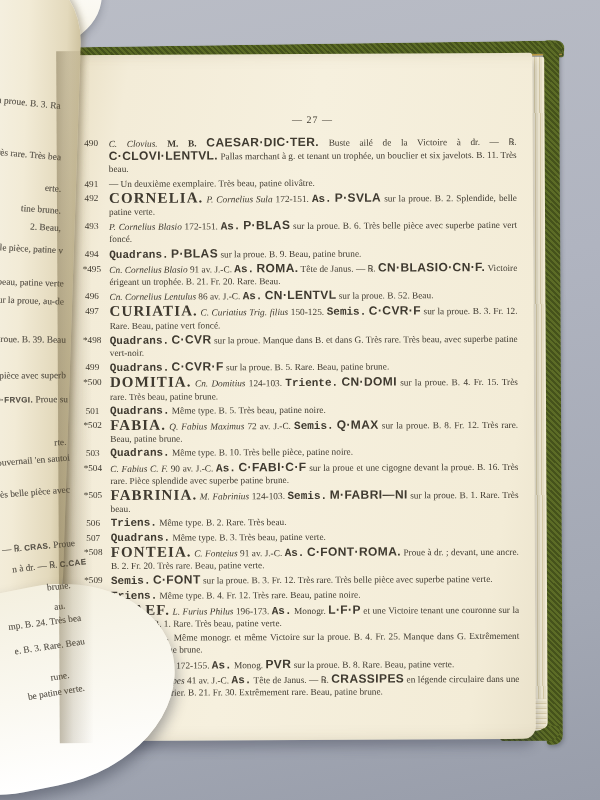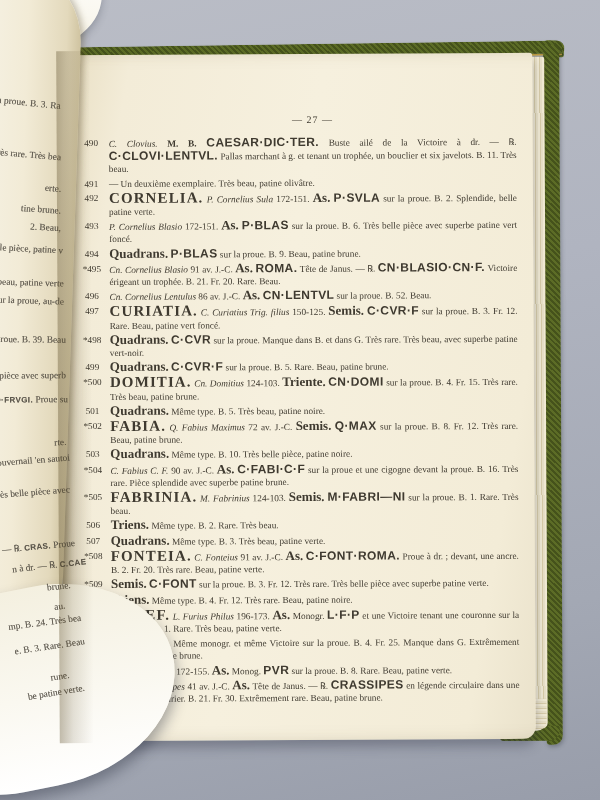--- a/index.html
+++ b/index.html
@@ -52,21 +52,21 @@
     box-shadow:inset 14px 0 22px -12px rgba(90,75,40,.55),0 7px 12px rgba(45,50,65,.35);
   }
   .content{position:absolute;left:0;top:0;right:0;box-sizing:border-box;
     padding:60px 16px 0 48px;color:#3f3a30;}
   .pagenum{font-size:10px;text-align:center;letter-spacing:1px;margin-bottom:11px;}
   .entry{position:relative;font-size:9.3px;line-height:12.2px;margin-bottom:2px;
     text-align:justify;}
   .entry .num{position:absolute;left:-31px;width:27px;text-align:center;font-size:9.2px;}
   .it{font-style:italic;}
   .fam{font-weight:bold;letter-spacing:1.1px;font-size:15px;}
-  .den{font-weight:bold;font-size:13px;}
+  .den{font-weight:bold;font-size:11px;font-family:Liberation Mono, monospace;}
   .bsb{font-weight:bold;font-size:9.4px;}
   .leg{font-family:"Liberation Sans","DejaVu Sans",sans-serif;font-weight:bold;
     font-size:12px;letter-spacing:.4px;}
 
   
   .left-page-shape{
     position:absolute;left:-48px;top:-26px;width:118px;height:790px;
     background:linear-gradient(90deg,#f7f4e9 0%,#f2ebd6 55%,#e3d9bc 88%,#cfc3a0 100%);
     border-radius:0 70px 160px 0 / 0 90px 260px 0;
     transform:rotate(2.2deg);

